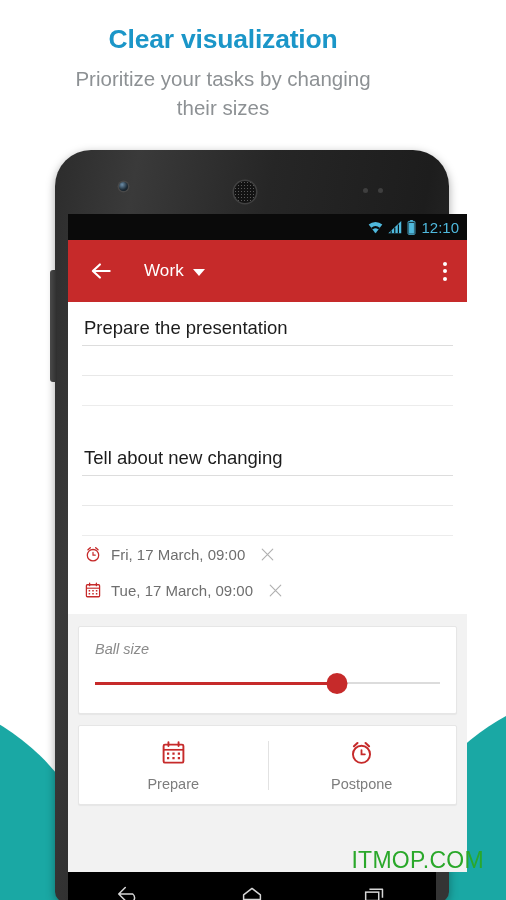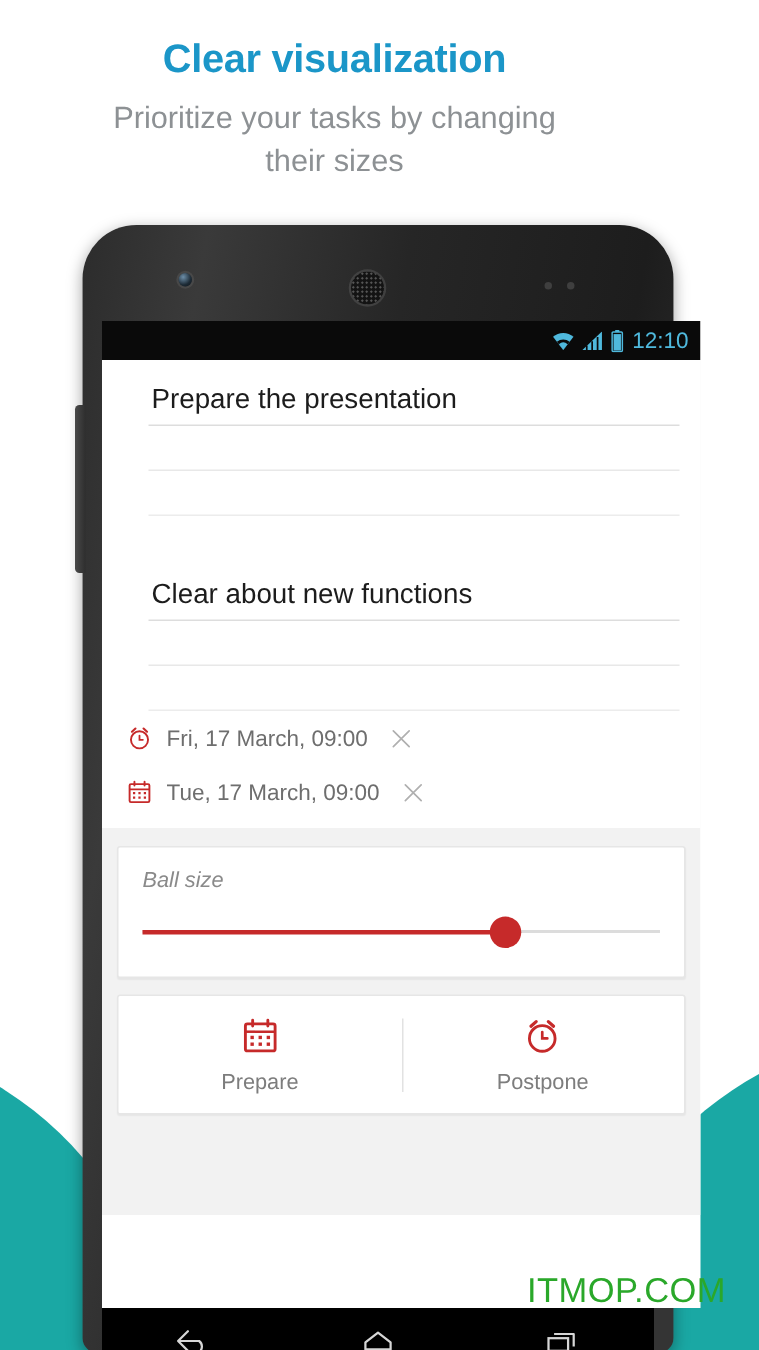--- a/index.html
+++ b/index.html
@@ -159,21 +159,21 @@
   }
 
   .card {
     background: #ffffff;
     border: 1px solid #e4e4e4;
     border-top: none;
   }
 
   
   .notes-card { padding: 0 0 6px 0; border: none; }
-  .task-block { padding: 0 14px; margin-left: 17px; }
+  .task-block { padding: 0 14px; }
   .task-title {
     font-size: 18.5px; color: #1c1c1c;
     padding: 14px 2px 5px 2px;
     border-bottom: 1px solid #dddddd;
     line-height: 24px;
   }
   .rule {
     height: 30px;
     border-bottom: 1px solid #e8e8e8;
   }
@@ -300,35 +300,48 @@
           </svg>
           <svg class="bat-ic" viewBox="0 0 12 22">
             <rect x="4" y="0" width="4" height="2" fill="#4fb9dd"></rect>
             <rect x="1" y="2" width="10" height="19" rx="1" fill="none" stroke="#4fb9dd" stroke-width="1.4"></rect>
             <rect x="2.4" y="4" width="7.2" height="16" fill="#4fb9dd"></rect>
           </svg>
         </div>
         <div class="sb-time">12:10</div>
       </div>
 
+      <div class="appbar">
+        <svg class="ab-back" viewBox="0 0 24 24">
+          <path d="M20 12 H5 M11 6 L4.5 12 L11 18" stroke="#ffffff" stroke-width="2" fill="none" stroke-linecap="round" stroke-linejoin="round"></path>
+        </svg>
+        <span class="ab-title">Work</span>
+        <span class="ab-caret"></span>
+        <span class="ab-spacer"></span>
+        <span class="ab-dots">
+          <i></i>
+            <i></i>
+            <i></i>
+        </span>
+      </div>
 
       <div class="content">
 
         <div class="card notes-card">
 
           <div class="task-block">
             <div class="task-title">Prepare the presentation</div>
             <div class="rule"></div>
             <div class="rule blank"></div>
           </div>
 
           <div class="gap-block"></div>
 
           <div class="task-block">
-            <div class="task-title">Clear about new functions</div>
+            <div class="task-title">Tell about new changing</div>
             <div class="rule"></div>
             <div class="rule blank"></div>
           </div>
 
           <div class="date-row">
             <svg class="ic" viewBox="0 0 24 24">
               <circle cx="12" cy="13.6" r="7.6" fill="none" stroke="#c62a2a" stroke-width="1.7"></circle>
               <path d="M12 9.8 V13.6 H15" stroke="#c62a2a" stroke-width="1.6" fill="none" stroke-linecap="round"></path>
               <path d="M5.3 6.4 L8.4 3.6 M18.7 6.4 L15.6 3.6" stroke="#c62a2a" stroke-width="1.9" stroke-linecap="round"></path>
             </svg>

